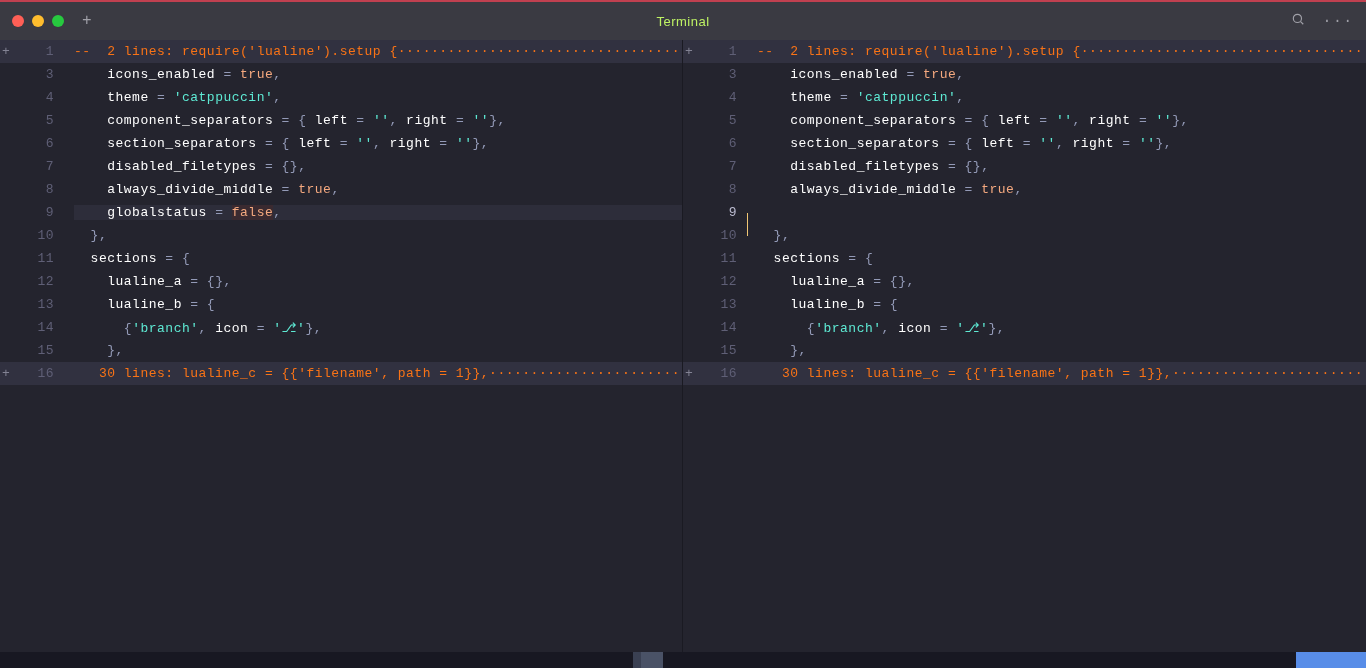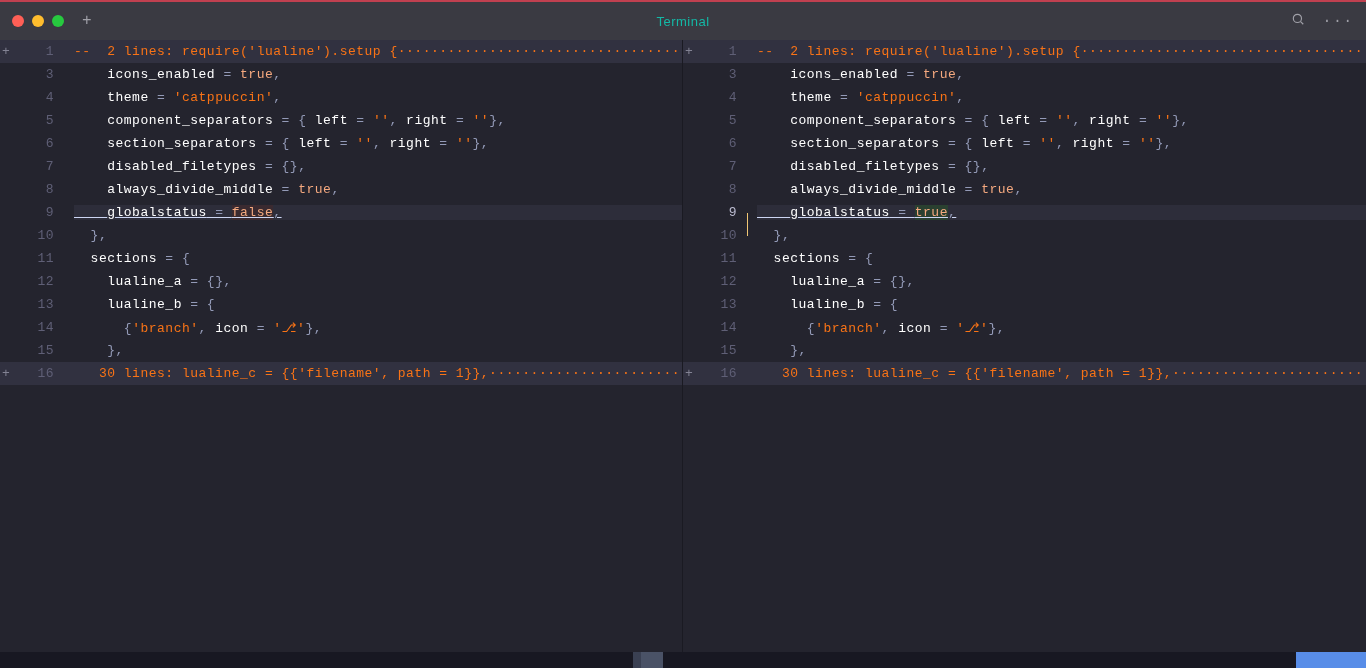--- a/index.html
+++ b/index.html
@@ -38,21 +38,21 @@
       margin-left: 18px;
       color: #a0a0a8;
       font-size: 16px;
       line-height: 1;
       cursor: pointer;
     }
     .title {
       position: absolute;
       left: 50%;
       transform: translateX(-50%);
-      color: #14b8a6;
+      color: #bef264;
       font-family: -apple-system, BlinkMacSystemFont, 'Segoe UI', sans-serif;
       font-size: 13px;
     }
     .titlebar-right {
       margin-left: auto;
       display: flex;
       gap: 18px;
       align-items: center;
       color: #a0a0a8;
     }
@@ -112,30 +112,29 @@
       flex: 1;
       overflow: hidden;
       position: relative;
     }
     .folded-line {
       background: #313140;
     }
     .folded-text { color: #f97316; }
     .hl-line .code-text, .hl-line .sign-col {
       background: #2d2d3a;
-      text-decoration: underline;
     }
     
     
     .key { color: #ffffff; }
     .op { color: #939ab7; }
     .punc { color: #939ab7; }
     .bool { color: #f5a97f; }
     .bool-diff { color: #f5a97f; }
-    .str { color: #f97316; }
+    .str { color: #5eead4; }
     
     .diff-removed { background: #3a2a30; }
     .diff-added-word { background: #2a4030; }
     
     .cursor-mark {
       position: absolute;
       left: 0;
       top: 0;
       width: 1px;
       height: 23px;
@@ -208,21 +207,21 @@
   </div>
   <div class="pane">
     <div class="code-lines" id="pane-1">
         <div class="line folded-line"><div class="fold-col">+</div><div class="line-num">1</div><div class="sign-col"></div><div class="code-text"><span class="folded-text">--  2 lines: require('lualine').setup {</span><span class="folded-text">········································································································································································································</span></div></div>
         <div class="line"><div class="fold-col"></div><div class="line-num">3</div><div class="sign-col"><div class="indent-bar"></div></div><div class="code-text"><span class="">    </span><span class="key">icons_enabled</span><span class="op"> = </span><span class="bool">true</span><span class="punc">,</span></div></div>
         <div class="line"><div class="fold-col"></div><div class="line-num">4</div><div class="sign-col"><div class="indent-bar"></div></div><div class="code-text"><span class="">    </span><span class="key">theme</span><span class="op"> = </span><span class="str">'catppuccin'</span><span class="punc">,</span></div></div>
         <div class="line"><div class="fold-col"></div><div class="line-num">5</div><div class="sign-col"><div class="indent-bar"></div></div><div class="code-text"><span class="">    </span><span class="key">component_separators</span><span class="op"> = </span><span class="punc">{ </span><span class="key">left</span><span class="op"> = </span><span class="str">''</span><span class="punc">, </span><span class="key">right</span><span class="op"> = </span><span class="str">''</span><span class="punc">},</span></div></div>
         <div class="line"><div class="fold-col"></div><div class="line-num">6</div><div class="sign-col"><div class="indent-bar"></div></div><div class="code-text"><span class="">    </span><span class="key">section_separators</span><span class="op"> = </span><span class="punc">{ </span><span class="key">left</span><span class="op"> = </span><span class="str">''</span><span class="punc">, </span><span class="key">right</span><span class="op"> = </span><span class="str">''</span><span class="punc">},</span></div></div>
         <div class="line"><div class="fold-col"></div><div class="line-num">7</div><div class="sign-col"><div class="indent-bar"></div></div><div class="code-text"><span class="">    </span><span class="key">disabled_filetypes</span><span class="op"> = </span><span class="punc">{}</span><span class="punc">,</span></div></div>
         <div class="line"><div class="fold-col"></div><div class="line-num">8</div><div class="sign-col"><div class="indent-bar"></div></div><div class="code-text"><span class="">    </span><span class="key">always_divide_middle</span><span class="op"> = </span><span class="bool">true</span><span class="punc">,</span></div></div>
-        <div class="line hl-line"><div class="fold-col"></div><div class="line-num current">9</div><div class="sign-col"><div class="indent-bar"></div><div class="cursor-mark"></div></div><div class="code-text"><span class="">    </span><span class="key">globalstatus</span><span class="op"> = </span><span class="bool-diff diff-added-word">true</span><span class="punc">,</span></div></div>
+        <div class="line hl-line"><div class="fold-col"></div><div class="line-num current">9</div><div class="sign-col"><div class="indent-bar"></div><div class="cursor-mark"></div></div></div>
         <div class="line"><div class="fold-col"></div><div class="line-num">10</div><div class="sign-col"><div class="indent-bar"></div></div><div class="code-text"><span class="">  </span><span class="punc">},</span></div></div>
         <div class="line"><div class="fold-col"></div><div class="line-num">11</div><div class="sign-col"><div class="indent-bar"></div></div><div class="code-text"><span class="">  </span><span class="key">sections</span><span class="op"> = </span><span class="punc">{</span></div></div>
         <div class="line"><div class="fold-col"></div><div class="line-num">12</div><div class="sign-col"><div class="indent-bar"></div></div><div class="code-text"><span class="">    </span><span class="key">lualine_a</span><span class="op"> = </span><span class="punc">{}</span><span class="punc">,</span></div></div>
         <div class="line"><div class="fold-col"></div><div class="line-num">13</div><div class="sign-col"><div class="indent-bar"></div></div><div class="code-text"><span class="">    </span><span class="key">lualine_b</span><span class="op"> = </span><span class="punc">{</span></div></div>
         <div class="line"><div class="fold-col"></div><div class="line-num">14</div><div class="sign-col"><div class="indent-bar"></div></div><div class="code-text"><span class="">      </span><span class="punc">{</span><span class="str">'branch'</span><span class="punc">, </span><span class="key">icon</span><span class="op"> = </span><span class="str">'⎇'</span><span class="punc">}</span><span class="punc">,</span></div></div>
         <div class="line"><div class="fold-col"></div><div class="line-num">15</div><div class="sign-col"><div class="indent-bar"></div></div><div class="code-text"><span class="">    </span><span class="punc">},</span></div></div>
         <div class="line folded-line"><div class="fold-col">+</div><div class="line-num">16</div><div class="sign-col"></div><div class="code-text"><span class="folded-text">   30 lines: lualine_c = {{'filename', path = 1}},</span><span class="folded-text">········································································································································································································</span></div></div>
       </div>
   </div>
 </div>

